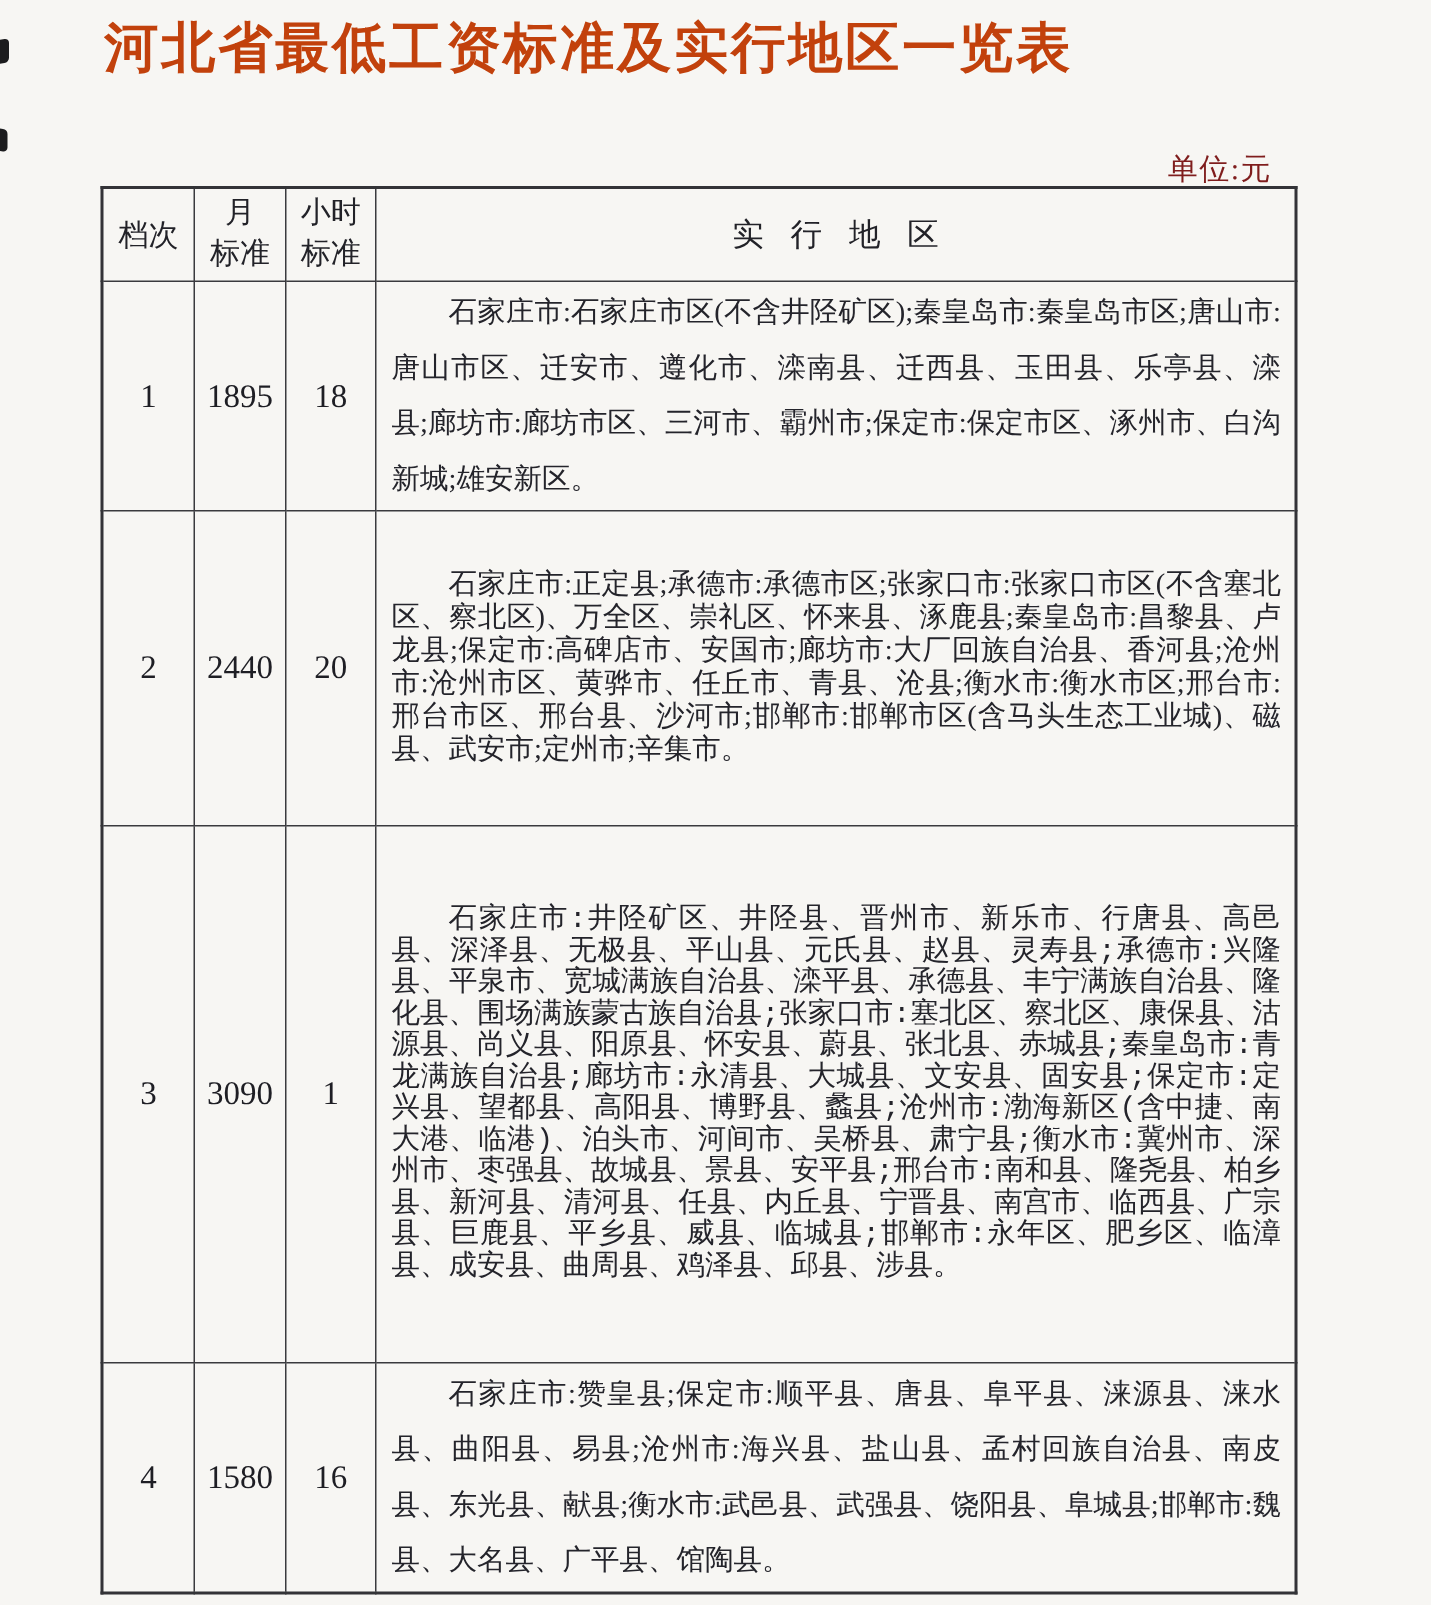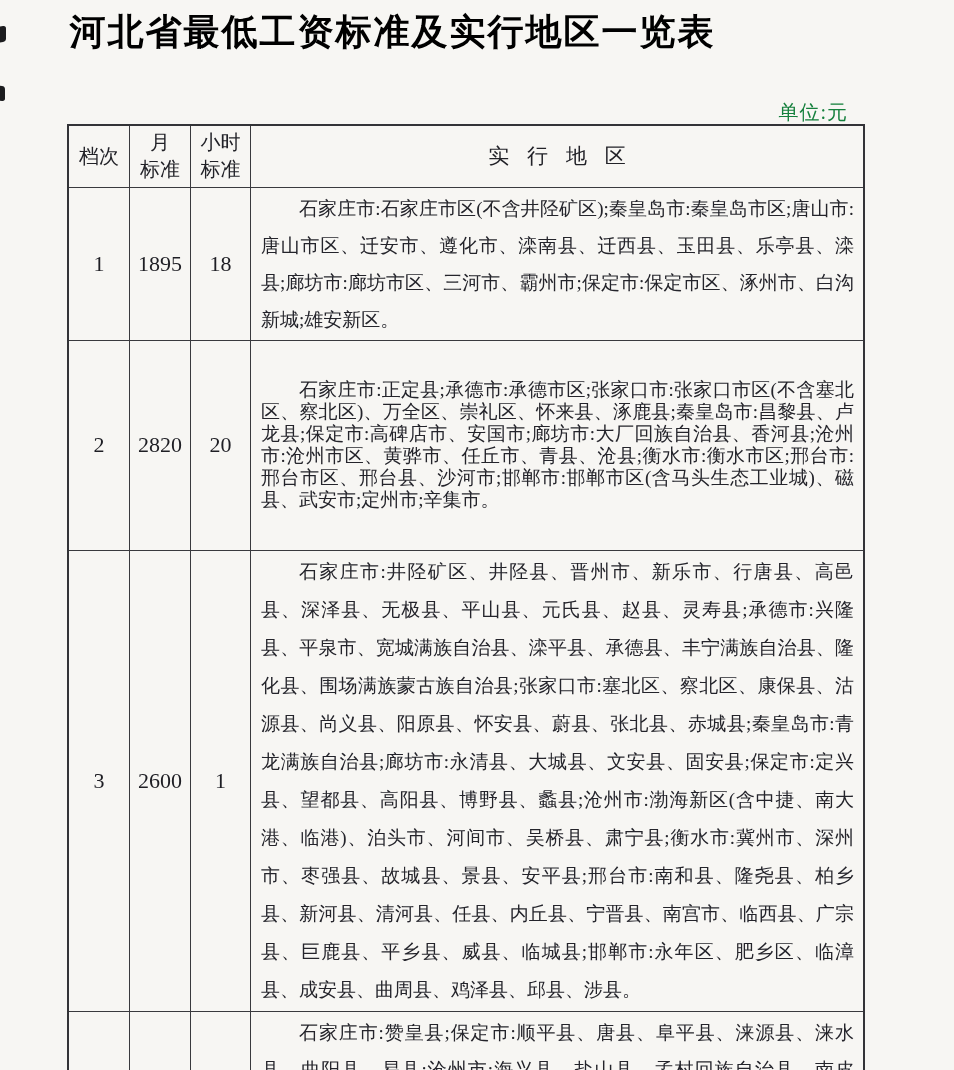--- a/index.html
+++ b/index.html
@@ -16,26 +16,26 @@
   }
   #artifact-1{top:26px;width:6px;height:16px;transform:skewY(-8deg);}
   #artifact-2{top:86px;width:5px;height:15px;transform:skewY(6deg);}
   .page-title{
     position:absolute;top:8px;left:0;width:785px;
     text-align:center;
     font-family:"DejaVu Sans","Liberation Sans",sans-serif;
     font-weight:bold;
     font-size:36px;
     letter-spacing:2px;
-    color:#000000;
+    color:#c2410c;
   }
   .unit-label{
     position:absolute;top:99px;right:106px;
     font-size:20px;
-    color:#15803d;
+    color:#7f1d1d;
     letter-spacing:1px;
     text-align:center;
   }
   table.wage-table{
     position:absolute;top:124px;left:67px;
     width:798px;height:932px;
     border-collapse:collapse;
     table-layout:fixed;
     background:transparent;
   }
@@ -76,21 +76,21 @@
   }
   .regions-text{
     font-size:19px;
     text-align:justify;
     text-indent:2em;
     color:#24242b;
     letter-spacing:0;
   }
   .row-1 .regions-text{line-height:37px;}
   .row-2 .regions-text{line-height:22px;}
-  .row-3 .regions-text{line-height:38px;}
+  .row-3 .regions-text{line-height:21px;font-family:Liberation Mono, monospace;}
   .row-4 .regions-text{line-height:37px;}
 </style>
 </head>
 <body>
 
 <div id="artifact-1" class="scan-artifact"></div>
 <div id="artifact-2" class="scan-artifact"></div>
 
 <div class="page-title">河北省最低工资标准及实行地区一览表</div>
 
@@ -115,30 +115,30 @@
     <td class="num-cell">1</td>
     <td class="num-cell">1895</td>
     <td class="num-cell">18</td>
     <td class="regions-cell">
       <div class="regions-text">石家庄市:石家庄市区(不含井陉矿区);秦皇岛市:秦皇岛市区;唐山市:唐山市区、迁安市、遵化市、滦南县、迁西县、玉田县、乐亭县、滦县;廊坊市:廊坊市区、三河市、霸州市;保定市:保定市区、涿州市、白沟新城;雄安新区。</div>
     </td>
   </tr>
 
   <tr class="row-2">
     <td class="num-cell">2</td>
-    <td class="num-cell">2820</td>
+    <td class="num-cell">2440</td>
     <td class="num-cell">20</td>
     <td class="regions-cell">
       <div class="regions-text">石家庄市:正定县;承德市:承德市区;张家口市:张家口市区(不含塞北区、察北区)、万全区、崇礼区、怀来县、涿鹿县;秦皇岛市:昌黎县、卢龙县;保定市:高碑店市、安国市;廊坊市:大厂回族自治县、香河县;沧州市:沧州市区、黄骅市、任丘市、青县、沧县;衡水市:衡水市区;邢台市:邢台市区、邢台县、沙河市;邯郸市:邯郸市区(含马头生态工业城)、磁县、武安市;定州市;辛集市。</div>
     </td>
   </tr>
 
   <tr class="row-3">
     <td class="num-cell">3</td>
-    <td class="num-cell">2600</td>
+    <td class="num-cell">3090</td>
     <td class="num-cell">1</td>
     <td class="regions-cell">
       <div class="regions-text">石家庄市:井陉矿区、井陉县、晋州市、新乐市、行唐县、高邑县、深泽县、无极县、平山县、元氏县、赵县、灵寿县;承德市:兴隆县、平泉市、宽城满族自治县、滦平县、承德县、丰宁满族自治县、隆化县、围场满族蒙古族自治县;张家口市:塞北区、察北区、康保县、沽源县、尚义县、阳原县、怀安县、蔚县、张北县、赤城县;秦皇岛市:青龙满族自治县;廊坊市:永清县、大城县、文安县、固安县;保定市:定兴县、望都县、高阳县、博野县、蠡县;沧州市:渤海新区(含中捷、南大港、临港)、泊头市、河间市、吴桥县、肃宁县;衡水市:冀州市、深州市、枣强县、故城县、景县、安平县;邢台市:南和县、隆尧县、柏乡县、新河县、清河县、任县、内丘县、宁晋县、南宫市、临西县、广宗县、巨鹿县、平乡县、威县、临城县;邯郸市:永年区、肥乡区、临漳县、成安县、曲周县、鸡泽县、邱县、涉县。</div>
     </td>
   </tr>
 
   <tr class="row-4">
     <td class="num-cell">4</td>
     <td class="num-cell">1580</td>
     <td class="num-cell">16</td>

